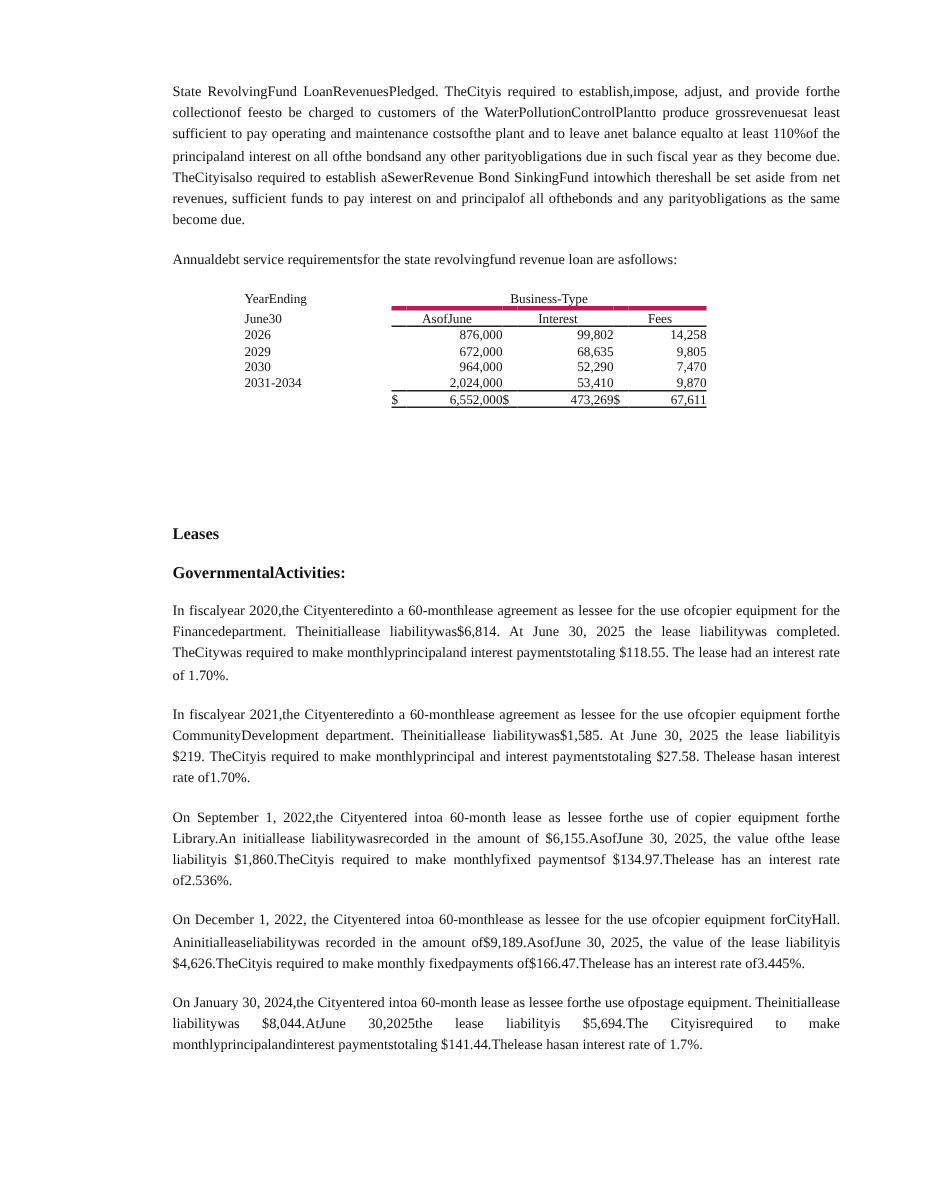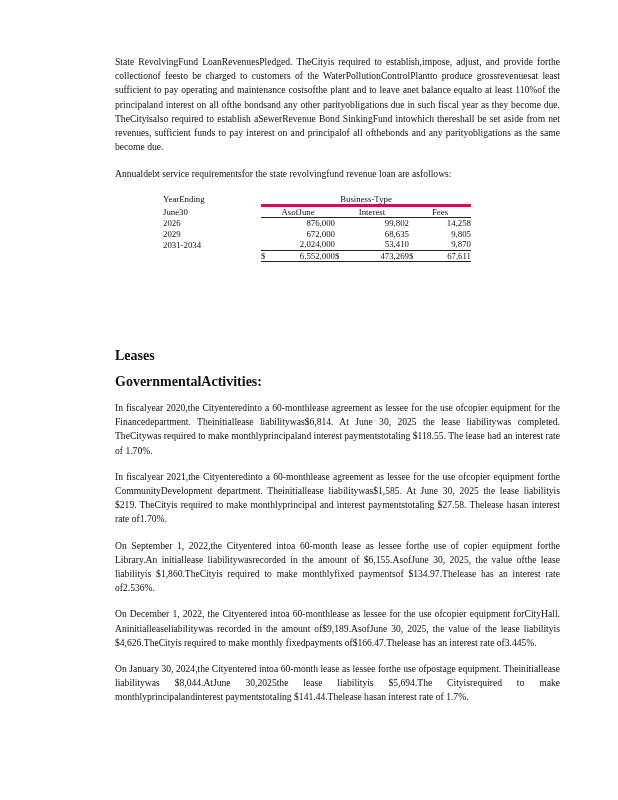--- a/index.html
+++ b/index.html
@@ -1,21 +1,21 @@
 <!DOCTYPE html>
 <html><head>
 <meta charset="utf-8">
 <style>
   html, body { margin:0; padding:0; background:#ffffff; }
   body { width:618px; height:800px; position:relative; overflow:hidden;
          font-family:"Liberation Serif","DejaVu Serif",serif; color:#111; }
   .page { position:absolute; left:115px; top:55px; width:445px; font-size:9.6px; line-height:14.2px; }
   .para { margin:0 0 12px 0; text-align:justify; }
   .para.first { margin-bottom:13px; }
-  .heading { font-weight:bold; margin:0 0 12px 0; font-size:14px; }
+  .heading { font-weight:bold; margin:0 0 12px 0; font-size:11px; }
   .table-wrap { position:relative; height:150px; margin:0 0 5px 0; }
   table.debt { position:absolute; left:48px; top:0; border-collapse:collapse; font-size:8.8px; line-height:10.4px; }
   table.debt td { padding:0; white-space:nowrap; }
   .c-year { width:98px; text-align:left; }
   .c-dol { width:10px; text-align:left; }
   .c-num { text-align:right; }
   .c-p { width:64px; }
   .c-i { width:64px; }
   .c-f { width:52px; }
   .bt-head td.span { border-bottom:3px solid #be185d; text-align:center; }
@@ -57,20 +57,29 @@
       <tr>
         <td class="c-year">2029</td>
         <td class="c-dol"></td>
         <td class="c-num c-p">672,000</td>
         <td class="c-dol"></td>
         <td class="c-num c-i">68,635</td>
         <td class="c-dol"></td>
         <td class="c-num c-f">9,805</td>
       </tr>
       <tr>
+        <td class="c-year">2030</td>
+        <td class="c-dol"></td>
+        <td class="c-num c-p">964,000</td>
+        <td class="c-dol"></td>
+        <td class="c-num c-i">52,290</td>
+        <td class="c-dol"></td>
+        <td class="c-num c-f">7,470</td>
+      </tr>
+      <tr>
         <td class="c-year">2031-2034</td>
         <td class="c-dol"></td>
         <td class="c-num c-p">2,024,000</td>
         <td class="c-dol"></td>
         <td class="c-num c-i">53,410</td>
         <td class="c-dol"></td>
         <td class="c-num c-f">9,870</td>
       </tr>
       <tr class="total-row">
         <td class="c-year"></td>

